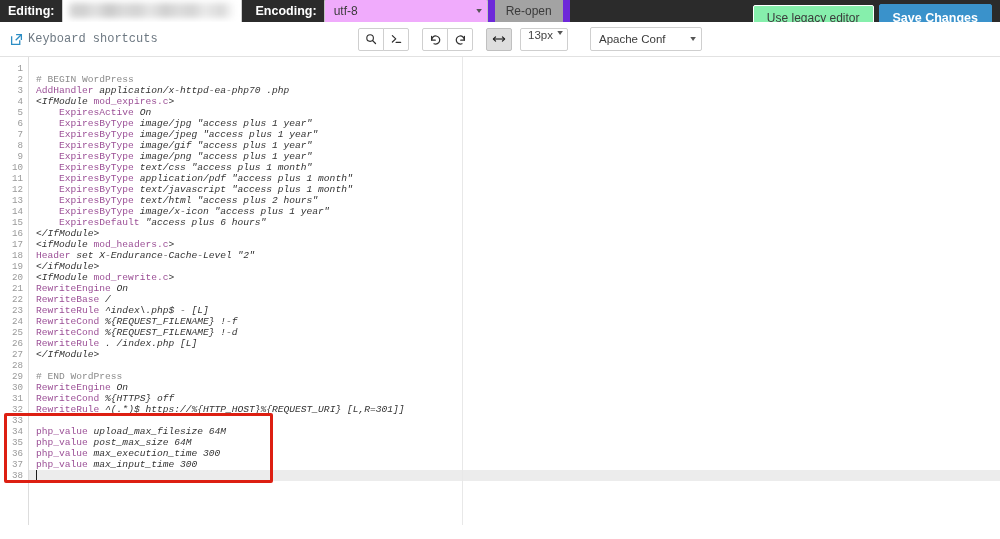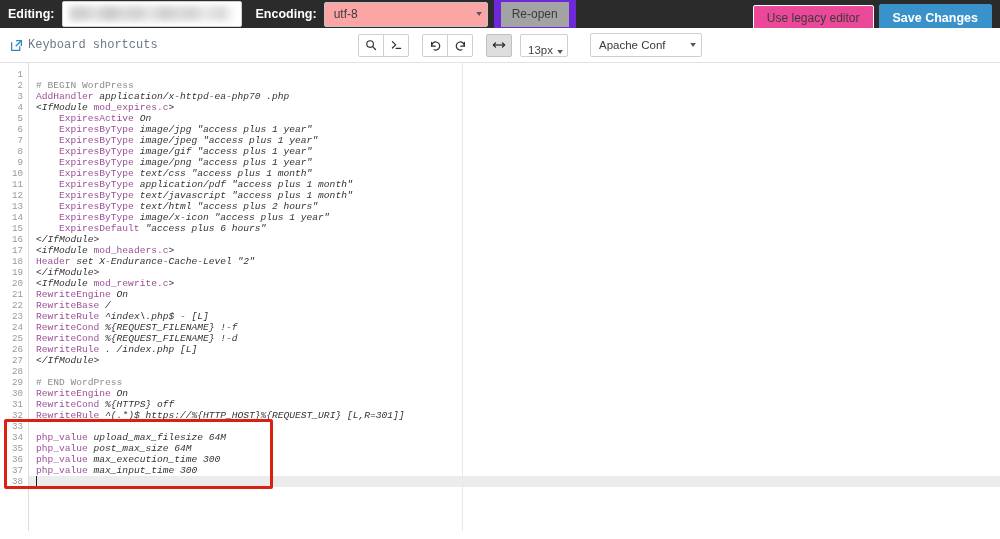--- a/index.html
+++ b/index.html
@@ -10,21 +10,21 @@
   body {
     width: 1000px;
     height: 539px;
     overflow: hidden;
     font-family: "Liberation Sans", sans-serif;
     -webkit-font-smoothing: antialiased;
   }
 
   
   .topbar {
-    height: 28px;
+    height: 22px;
     background: #2b2b2b;
     display: flex;
     align-items: center;
     padding: 0 8px;
     box-sizing: border-box;
     position: relative;
   }
   .topbar-label {
     color: #ffffff;
     font-size: 12.5px;
@@ -51,30 +51,29 @@
     background: linear-gradient(90deg,
        #d8d8d8 0%, #cfcfcf 8%, #e2e2e2 16%, #c9c9c9 24%,
        #dcdcdc 33%, #d2d2d2 41%, #e6e6e6 49%, #cfcfcf 58%,
        #dddddd 66%, #d4d4d4 74%, #eaeaea 82%, #d9d9d9 92%, #ffffff 100%);
     filter: blur(3px);
     border-radius: 2px;
   }
   .encoding-select {
     width: 164px;
     height: 25px;
-    background: #fca5a5;
+    background: #f0abfc;
     border: 1px solid #c2c2c2;
     border-radius: 2px;
     display: flex;
     align-items: center;
     padding: 0 6px 0 9px;
     box-sizing: border-box;
     font-size: 12px;
     color: #3b3b3b;
-    margin-right: 6px;
   }
   .encoding-select .val { flex: 1; }
   .caret-down {
     font-size: 8px;
     color: #555;
     line-height: 1;
     transform: scaleX(1.4);
   }
   .reopen-btn {
     height: 25px;
@@ -92,21 +91,21 @@
     position: absolute;
     right: 8px;
     top: 0;
     height: 36px;
     display: flex;
     align-items: center;
     gap: 5px;
   }
   .legacy-btn {
     height: 25px;
-    background: #ec4899;
+    background: #86efac;
     border: 1px solid #ffffff;
     border-radius: 2px;
     font-size: 12px;
     color: #3b3b3b;
     padding: 0 13px;
     display: flex;
     align-items: center;
     cursor: pointer;
   }
   .save-btn {
@@ -167,21 +166,21 @@
   .tool-btn.single { border-radius: 2px; }
   .tool-btn.active { background: #dedede; border-color: #c0c0c0; }
   .tool-btn svg { display: block; }
 
   .size-select {
     height: 23px;
     border: 1px solid #cfcfcf;
     border-radius: 2px;
     background: #ffffff;
     display: flex;
-    align-items: flex-end;
+    align-items: flex-start;
     padding: 0 5px 0 7px;
     box-sizing: border-box;
     font-size: 11.5px;
     color: #444;
     gap: 5px;
     cursor: pointer;
   }
   .mode-select {
     width: 112px;
     height: 24px;

